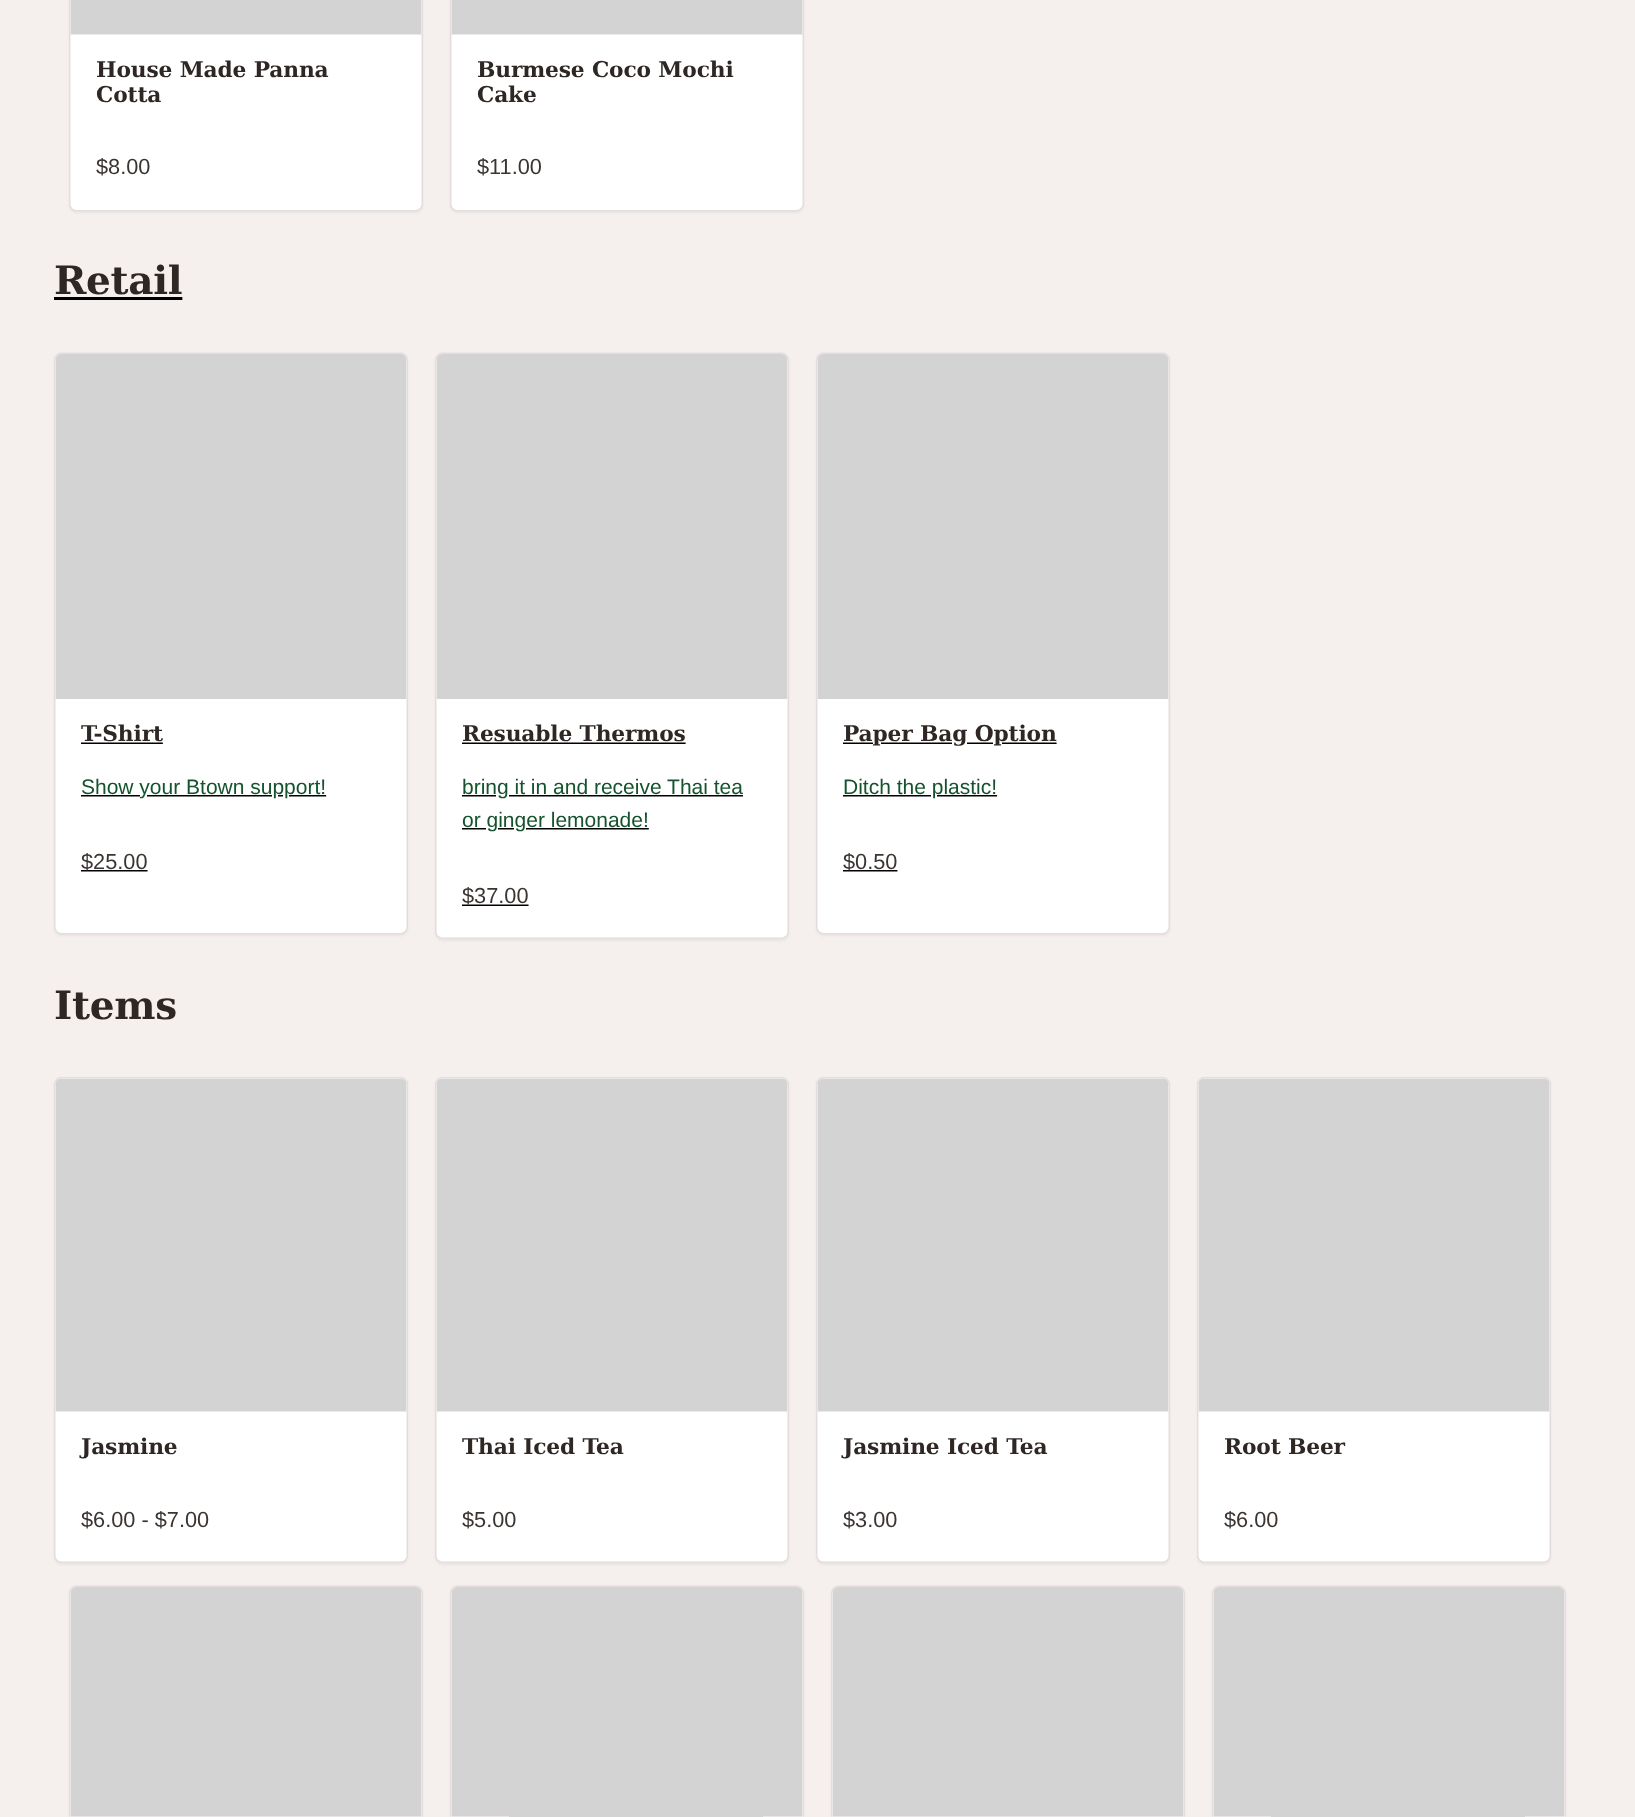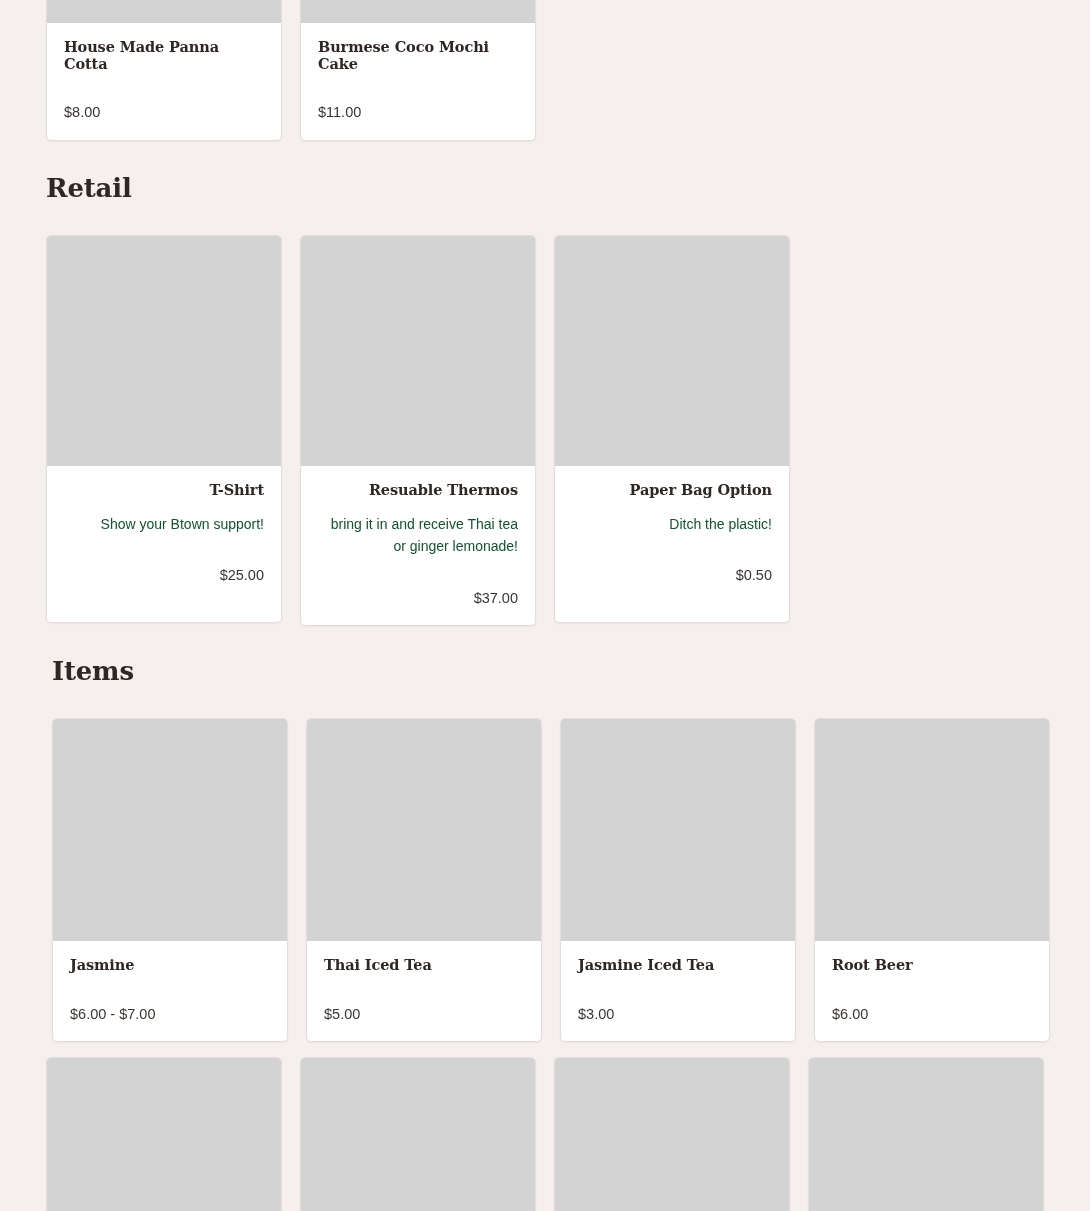--- a/index.html
+++ b/index.html
@@ -91,31 +91,32 @@
   
   .top-row {
     position: absolute;
     left: 46px;
     top: -150px;
   }
   .top-row .card-thumb { height: 172px; }
 
   .retail-section {
     position: absolute;
-    left: 46px;
+    left: 36px;
     top: 175px;
     width: 998px;
+    text-decoration: underline;
   }
   .retail-section .grid { margin-top: 34px; }
   .retail-section .card-thumb { height: 230px; }
-  .retail-section .card-body { min-height: 122px; text-align: right; }
+  .retail-section .card-body { min-height: 122px; }
 
   .items-section {
     position: absolute;
-    left: 52px;
+    left: 36px;
     top: 658px;
     width: 998px;
   }
   .items-section .grid { margin-top: 34px; }
   .items-section .card-thumb { height: 222px; }
 
   .items-row2 {
     position: absolute;
     left: 46px;
     top: 1057px;

